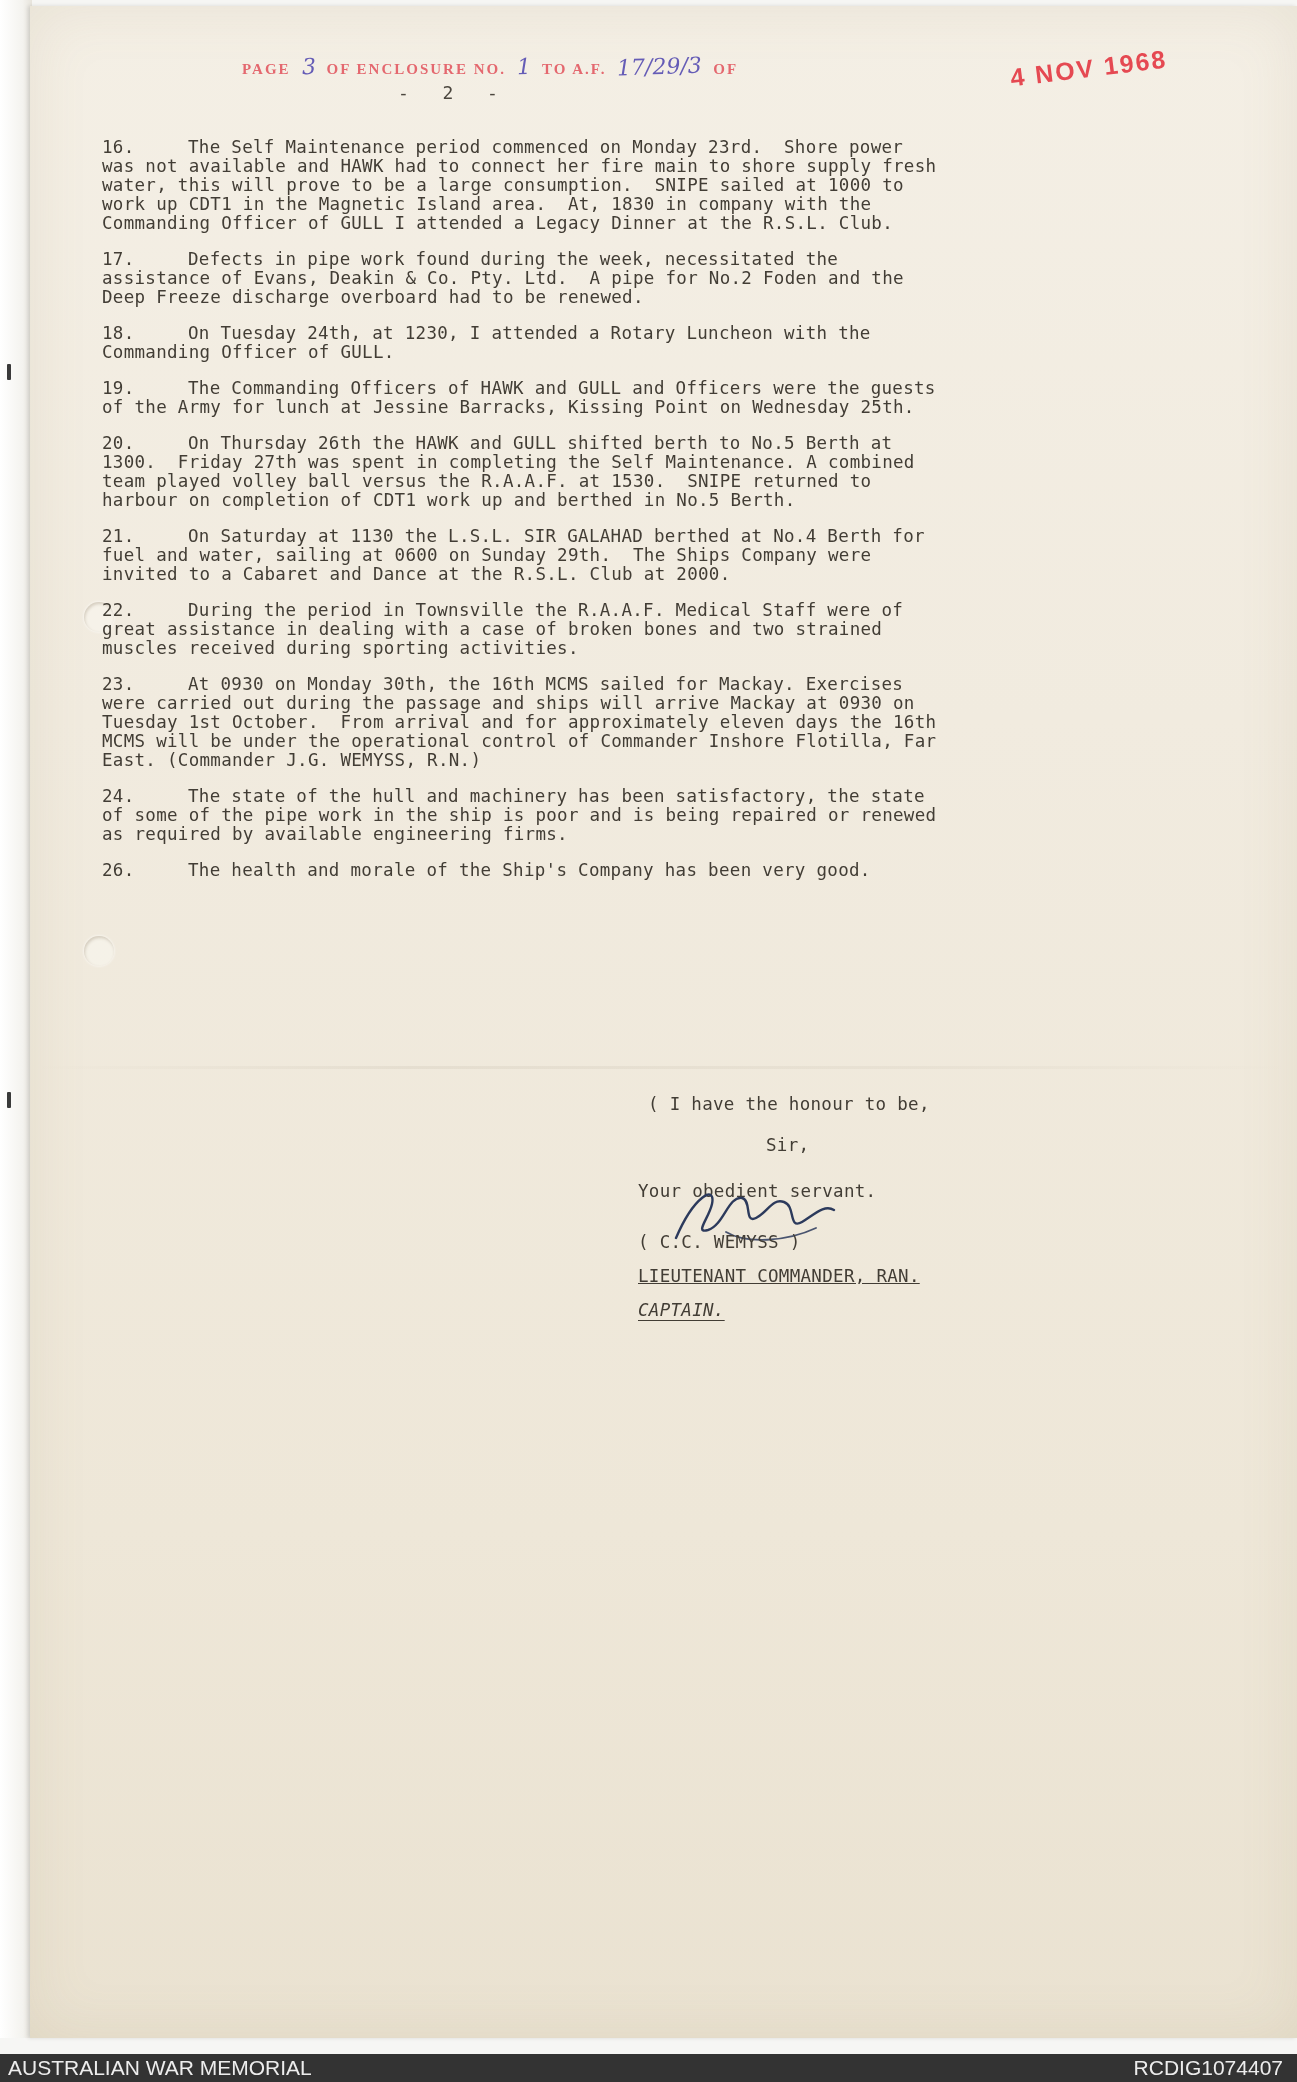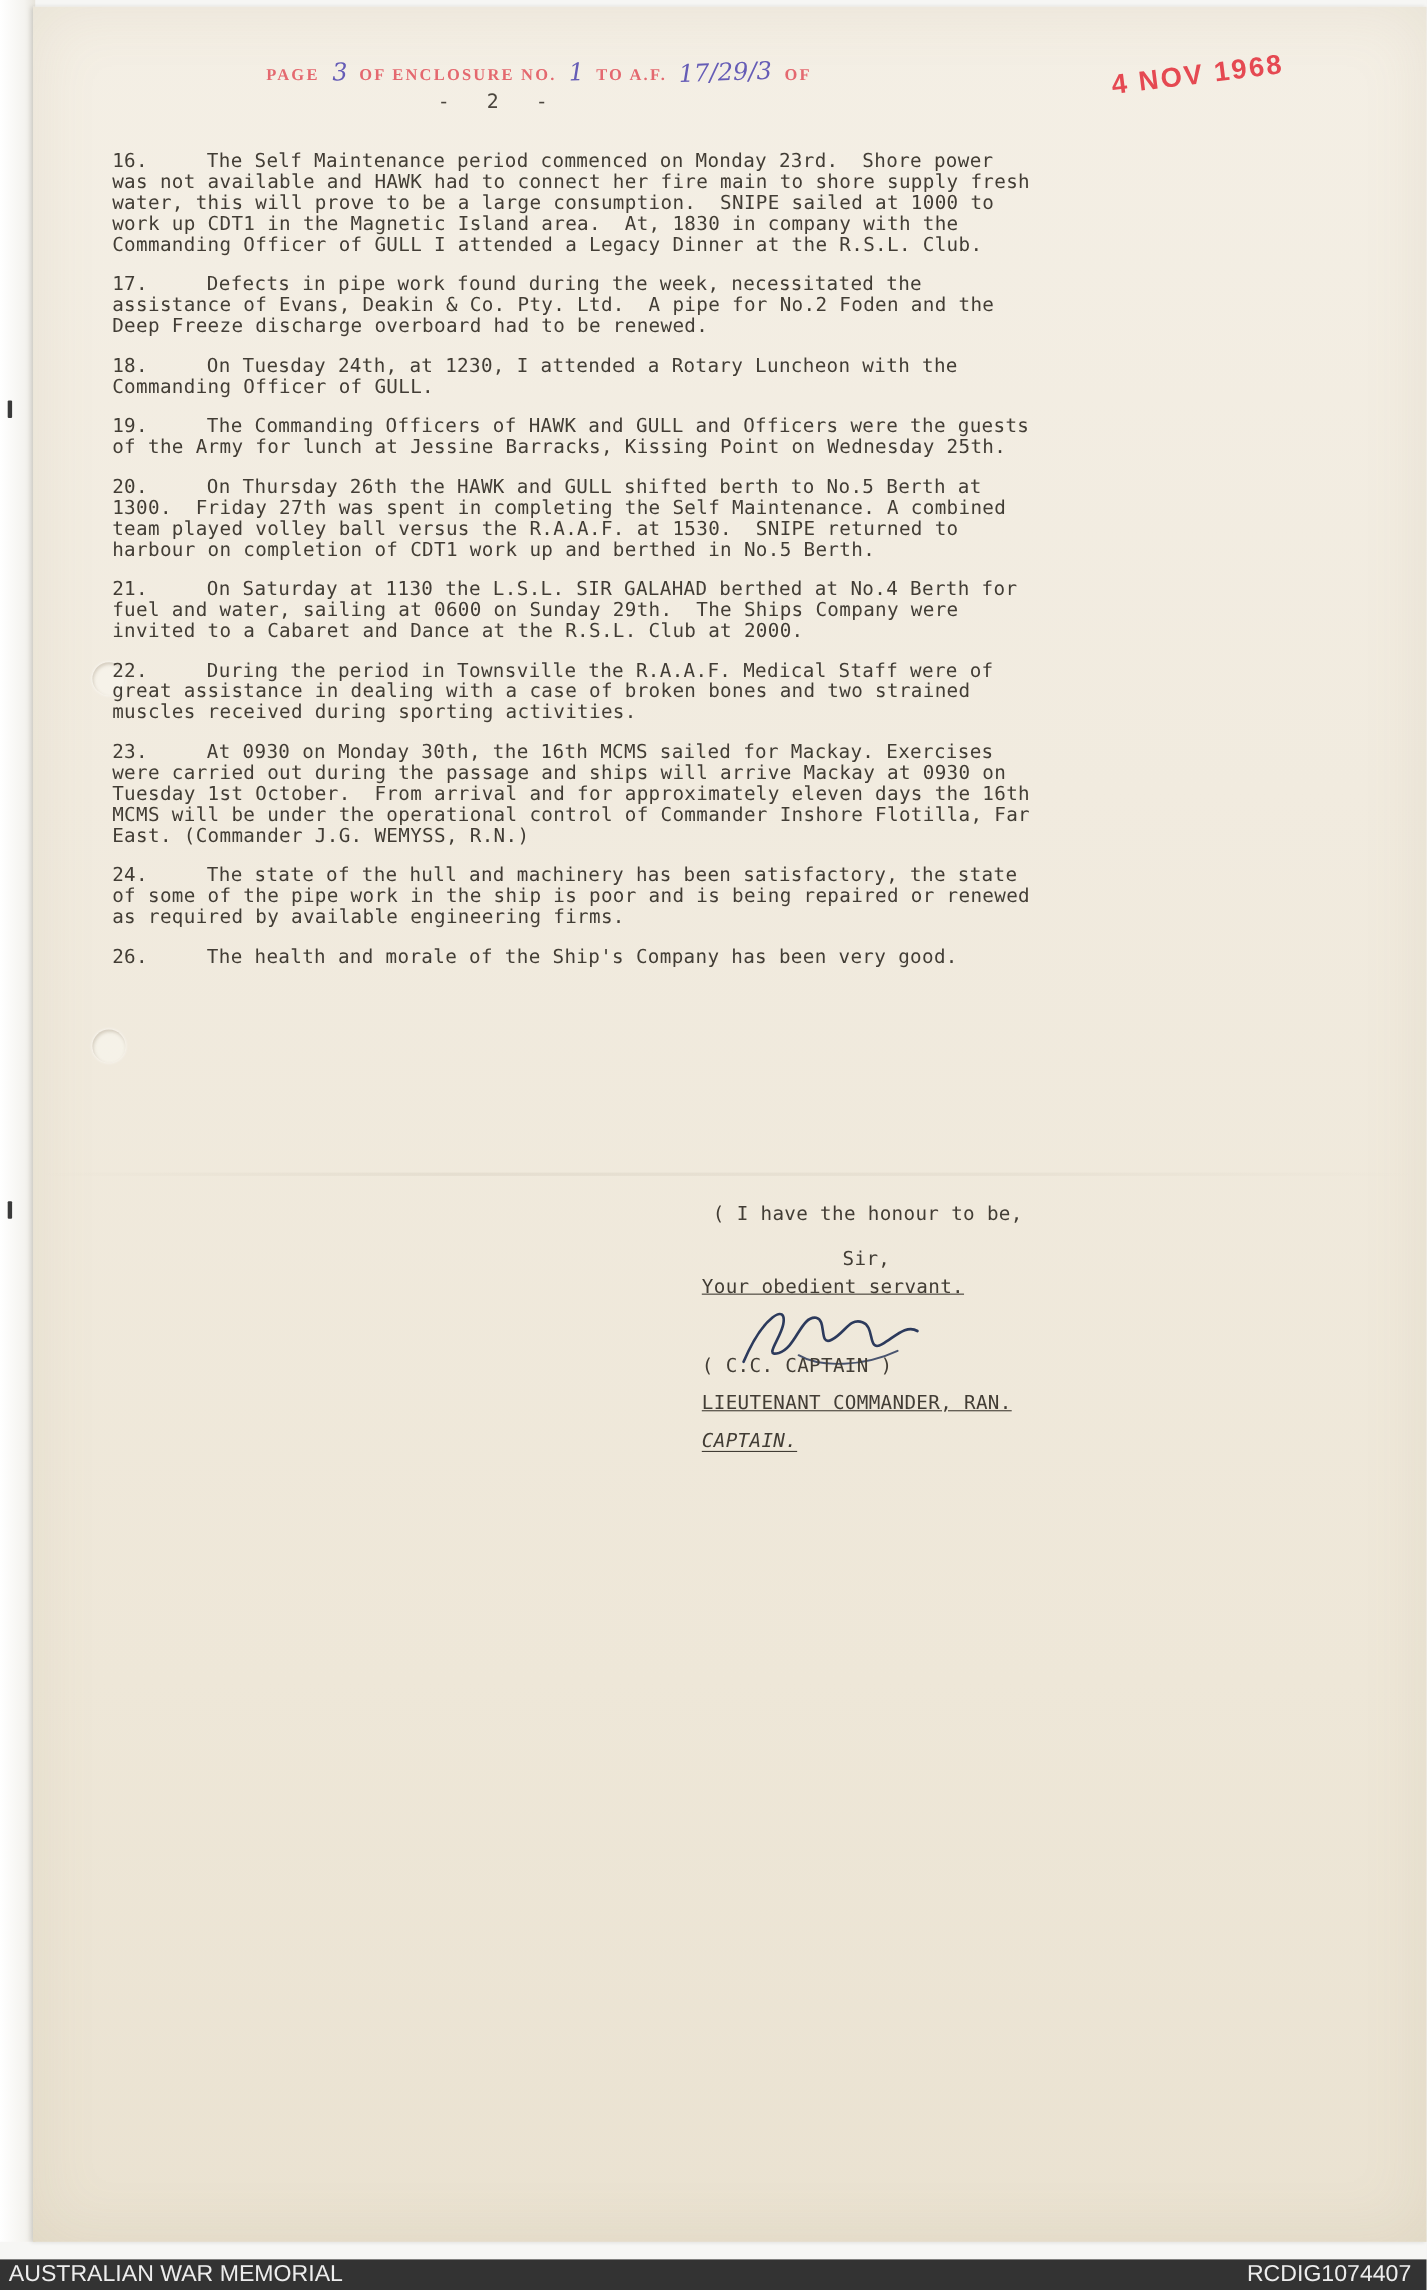--- a/index.html
+++ b/index.html
@@ -86,21 +86,21 @@
   .para-num { display: inline-block; width: 86px; }
 
   
   .closing {
     position: absolute; left: 608px; top: 1088px; width: 340px; height: 250px;
     color: #423d35; font-size: 17.5px; letter-spacing: 0.3px;
   }
   .closing .line { position: absolute; white-space: nowrap; }
   .l-honour  { left: 0;   top: 0; margin-left: 10px; }
   .l-sir     { left: 128px; top: 41px; }
-  .l-servant { left: 0;   top: 66px; text-decoration: underline; }
+  .l-servant { left: 0;   top: 87px; }
   .l-name    { left: 0;   top: 138px; }
   .l-rank    { left: 0;   top: 172px; text-decoration: underline; }
   .l-captain { left: 0;   top: 206px; text-decoration: underline; text-underline-offset: 4px; font-style: italic; }
   .signature {
     position: absolute; left: 28px; top: 88px; width: 180px; height: 70px;
   }
 
   
   .footer-bar {
     position: absolute; left: 0; right: 0; bottom: 0; height: 28px;
@@ -152,21 +152,21 @@
   </div>
 
   <div class="closing">
     <div class="line l-honour">(  I have the honour to be,</div>
     <div class="line l-sir">Sir,</div>
     <div class="line l-servant">Your obedient servant.</div>
     <svg class="signature" viewBox="0 0 180 70" xmlns="http://www.w3.org/2000/svg">
       <path d="M10 56 C 28 14, 50 2, 46 22 C 43 36, 28 52, 42 48 C 58 43, 62 14, 76 16 C 86 18, 78 42, 90 36 C 102 30, 106 16, 118 20 C 130 24, 122 48, 136 40 C 148 33, 158 22, 168 28" stroke="#2c3a5c" stroke-width="2.4" fill="none" stroke-linecap="round"></path>
       <path d="M60 50 C 80 62, 120 60, 150 46" stroke="#2c3a5c" stroke-width="1.8" fill="none" stroke-linecap="round" opacity="0.85"></path>
     </svg>
-    <div class="line l-name">( C.C. CAPTAIN )</div>
+    <div class="line l-name">( C.C. WEMYSS )</div>
     <div class="line l-rank">LIEUTENANT COMMANDER, RAN.</div>
     <div class="line l-captain">CAPTAIN.</div>
   </div>
 
 </div>
 
 <div class="footer-bar">
   <span>AUSTRALIAN WAR MEMORIAL</span>
   <span>RCDIG1074407</span>
 </div>

